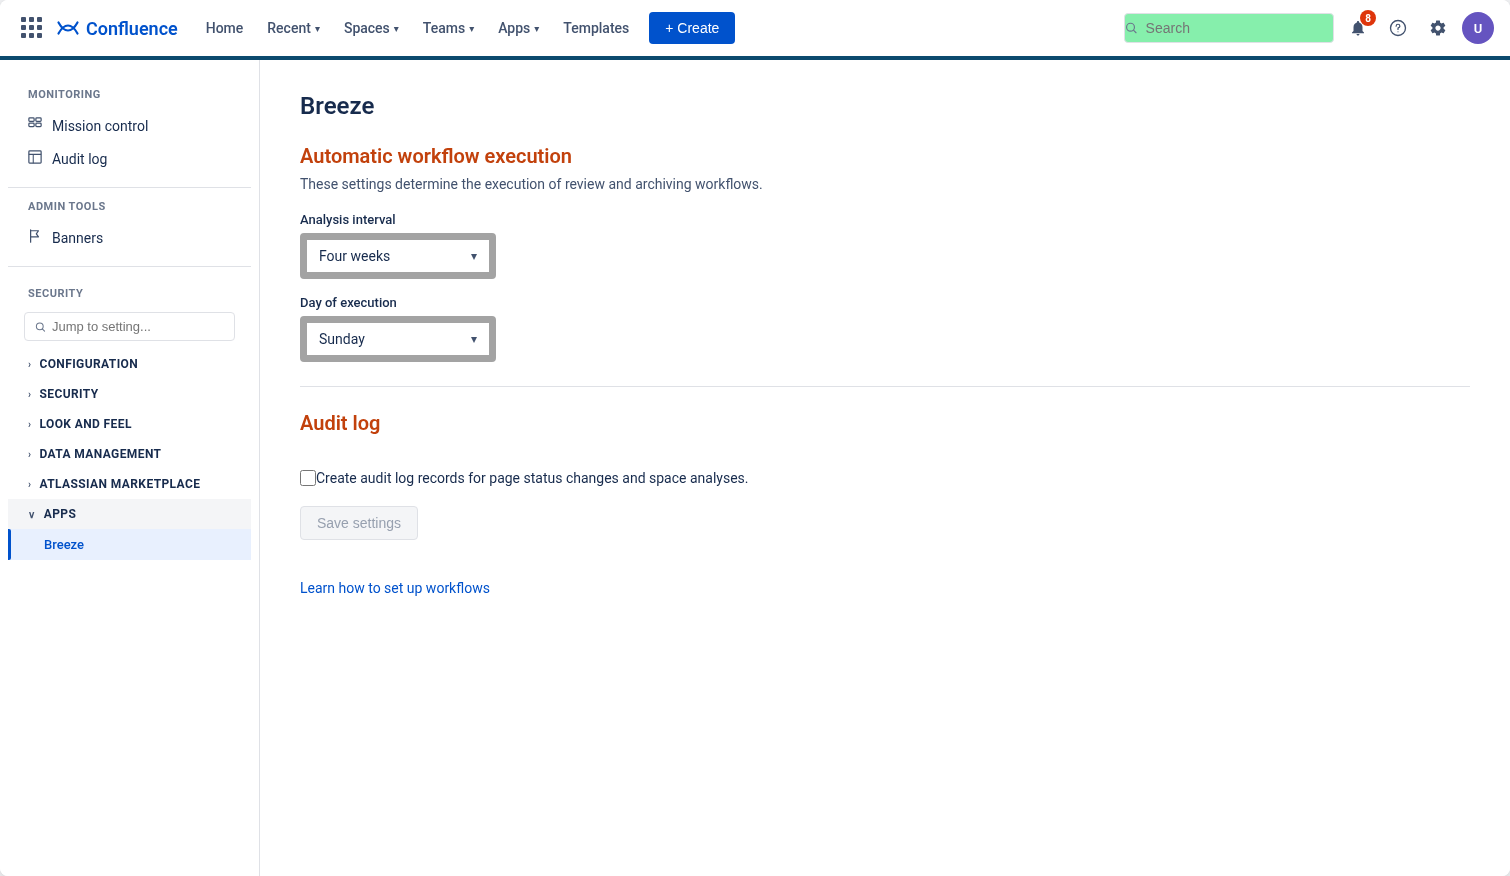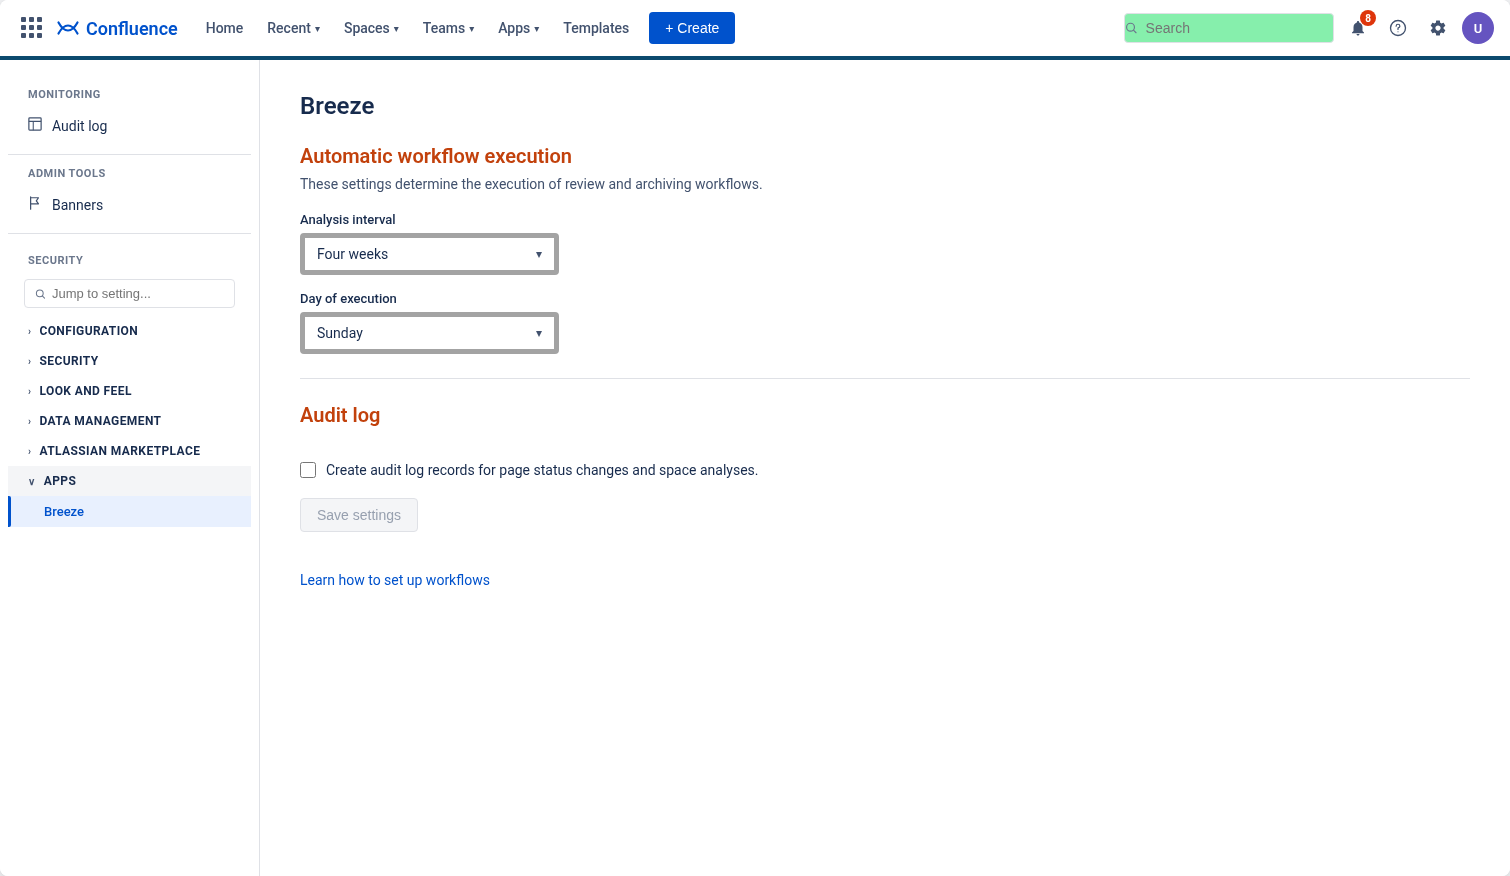--- a/index.html
+++ b/index.html
@@ -295,24 +295,24 @@
       font-size: 13px;
       font-weight: 500;
       color: #172b4d;
       margin-bottom: 6px;
       display: block;
     }
     .form-select {
       display: flex;
       align-items: center;
       justify-content: space-between;
-      border: 5px solid #a3a3a3;
+      border: 7px solid #a3a3a3;
       border-radius: 4px;
       padding: 8px 12px;
-      width: 259px;
+      width: 196px;
       font-size: 14px;
       color: #172b4d;
       background: #fff;
       cursor: pointer;
       margin-bottom: 16px;
       gap: 28px;
     }
     .form-group {
       margin-bottom: 16px;
     }
@@ -320,21 +320,20 @@
       height: 1px;
       background: #dfe1e6;
       margin: 24px 0;
     }
     .audit-log-section .section-title {
       margin-bottom: 12px;
     }
     .checkbox-row {
       display: flex;
       align-items: flex-end;
-      gap: 10px;
       margin-bottom: 20px;
       margin-top: 35px;
     }
     .checkbox-row input[type=checkbox] {
       width: 16px;
       height: 16px;
       cursor: pointer;
     }
     .checkbox-label {
       font-size: 14px;
@@ -445,20 +444,31 @@
   </nav>
 
   <div class="body-layout">
 
     <aside class="sidebar">
 
       <div class="sidebar-section-label">MONITORING</div>
       <div class="sidebar-item">
         <span class="sidebar-item-icon">
           <svg width="14" height="14" viewBox="0 0 16 16" fill="none">
+              <rect x="1" y="1" width="6" height="4" rx="1" stroke="#42526e" stroke-width="1.4"></rect>
+              <rect x="9" y="1" width="6" height="4" rx="1" stroke="#42526e" stroke-width="1.4"></rect>
+              <rect x="1" y="7" width="6" height="4" rx="1" stroke="#42526e" stroke-width="1.4"></rect>
+              <rect x="9" y="7" width="6" height="4" rx="1" stroke="#42526e" stroke-width="1.4"></rect>
+            </svg>
+        </span>
+        <span>Mission control</span>
+      </div>
+      <div class="sidebar-item">
+        <span class="sidebar-item-icon">
+          <svg width="14" height="14" viewBox="0 0 16 16" fill="none">
               <rect x="1" y="1" width="14" height="14" rx="1" stroke="#42526e" stroke-width="1.4"></rect>
               <line x1="1" y1="5" x2="15" y2="5" stroke="#42526e" stroke-width="1.2"></line>
               <line x1="6" y1="5" x2="6" y2="15" stroke="#42526e" stroke-width="1.2"></line>
             </svg>
         </span>
         <span>Audit log</span>
       </div>
 
       <div class="sidebar-divider"></div>
 

